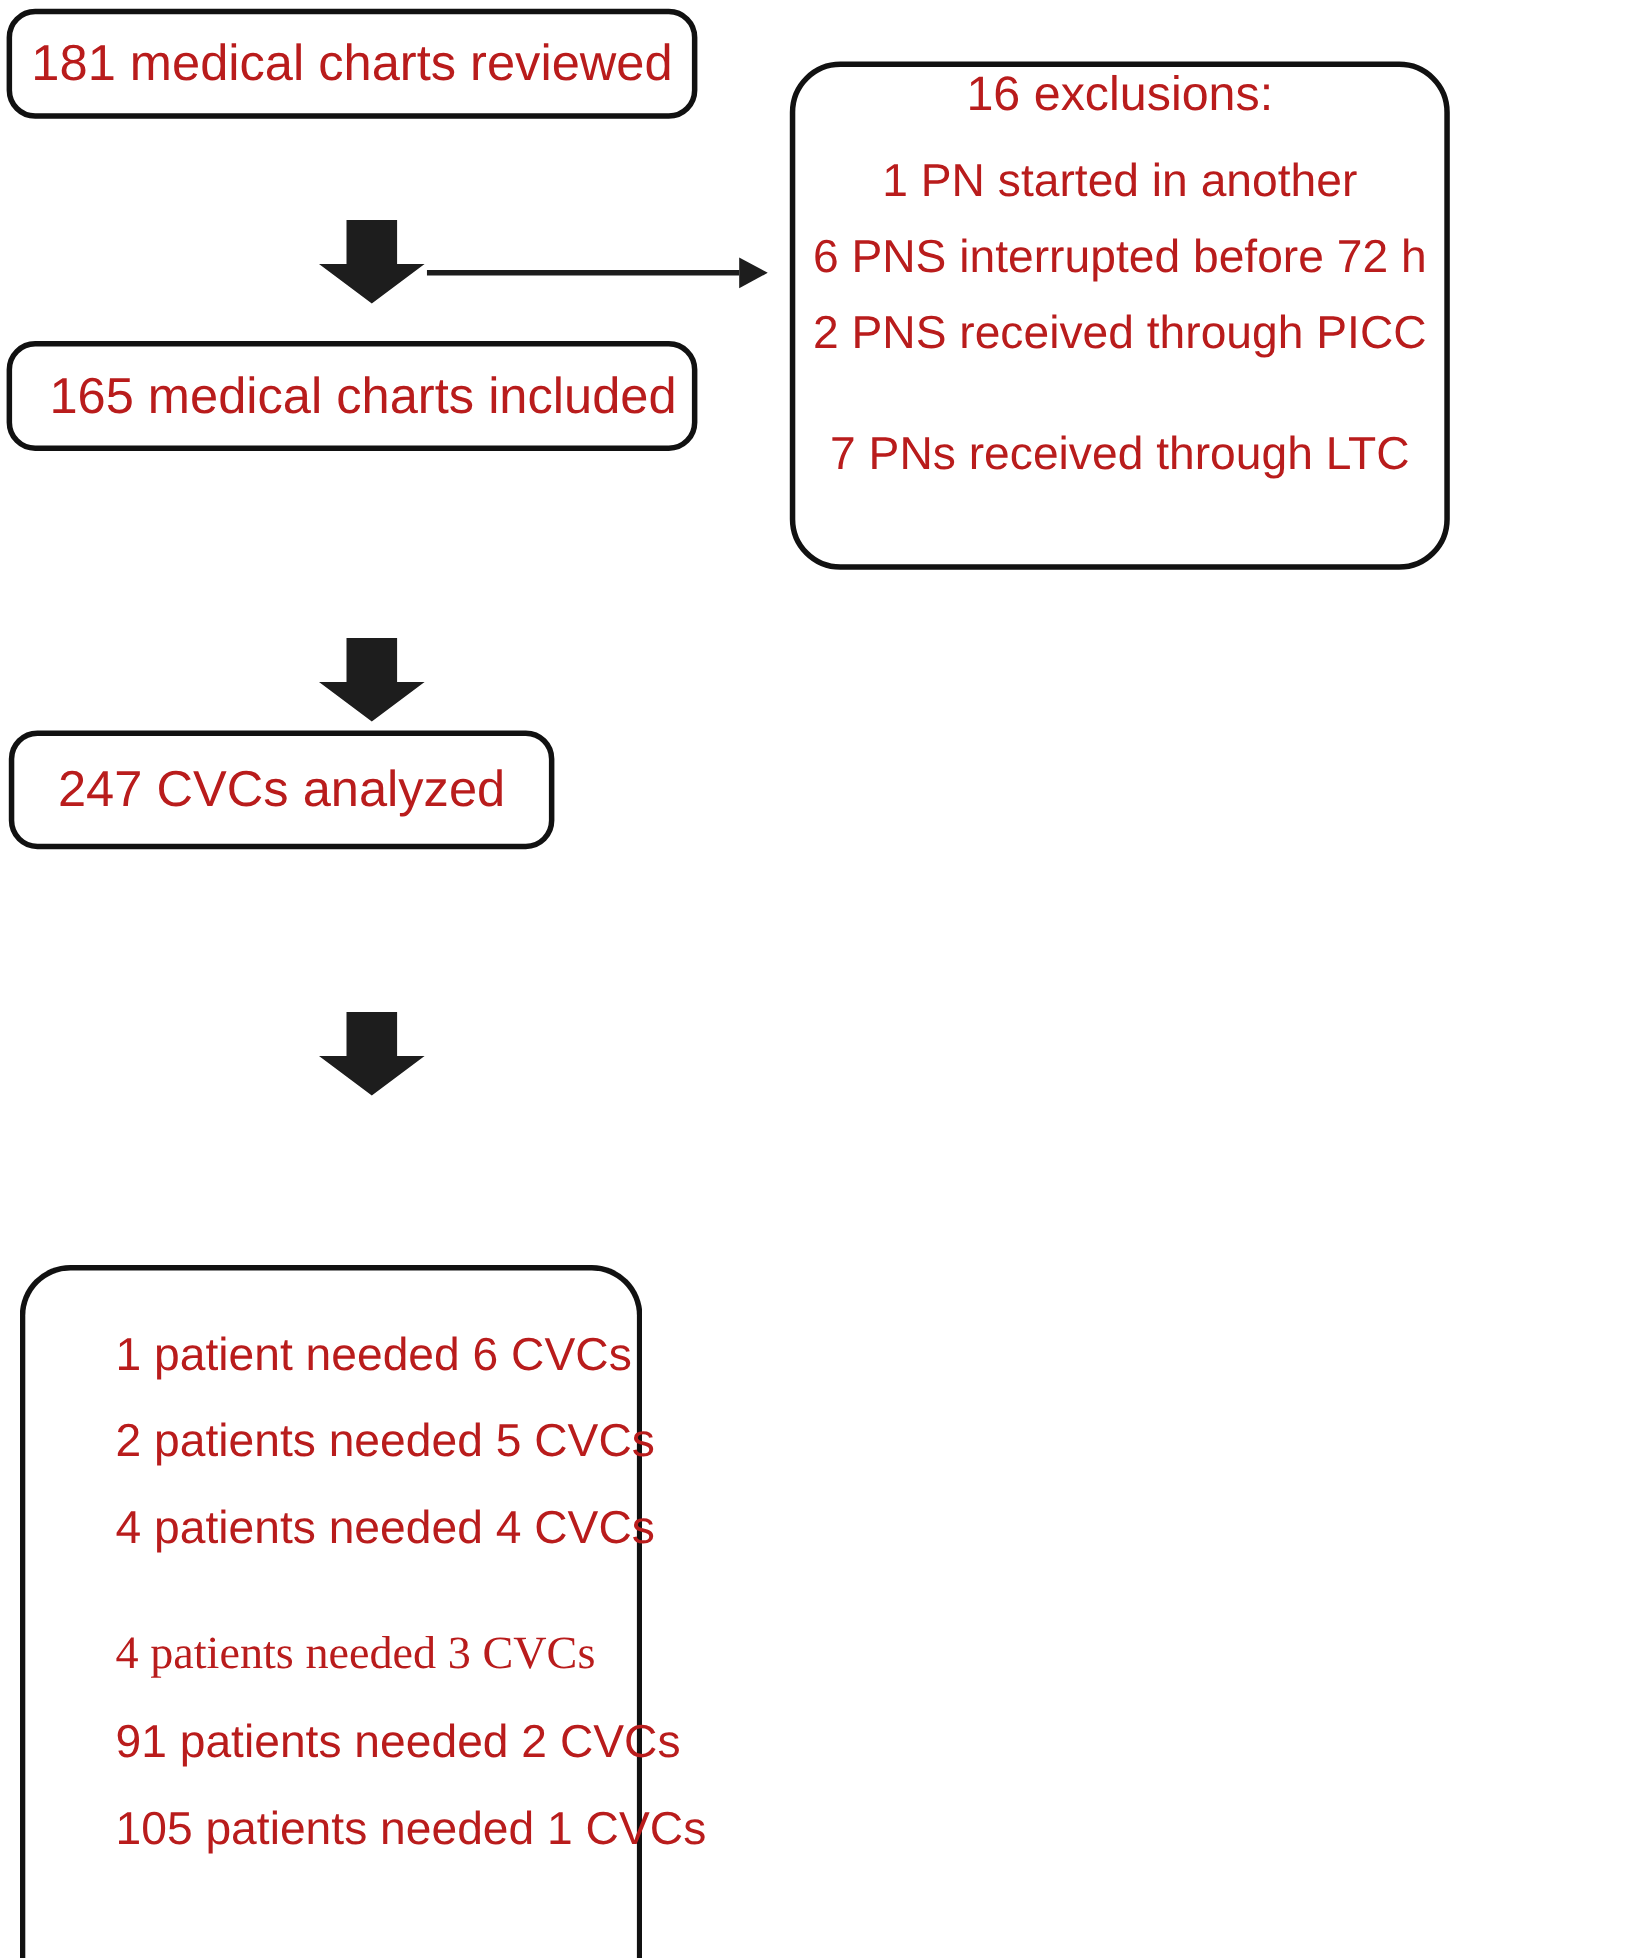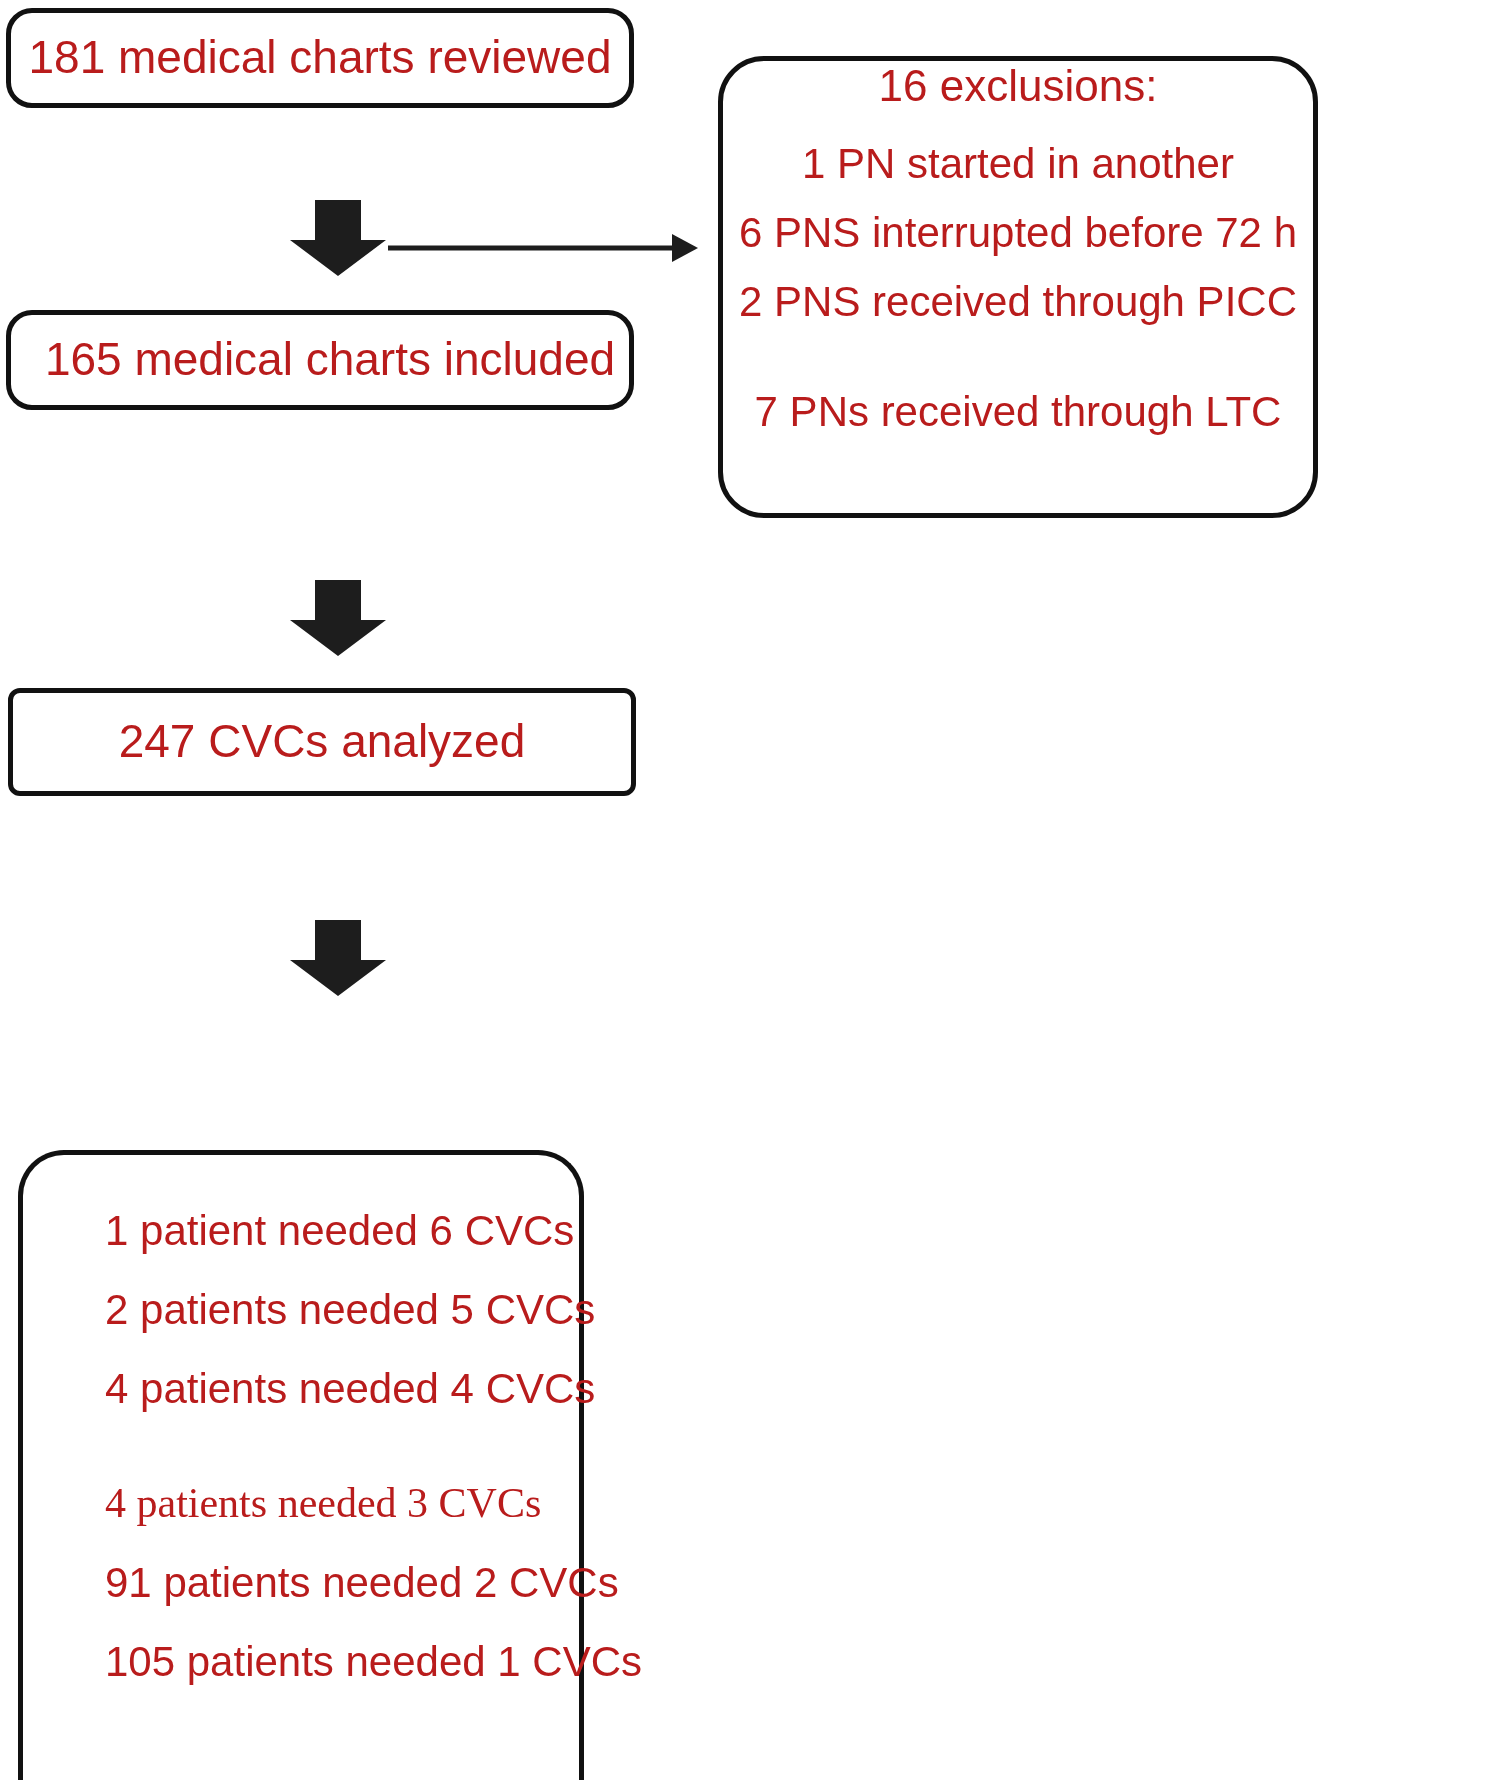--- a/index.html
+++ b/index.html
@@ -62,24 +62,23 @@
   #node-included {
     left: 6px;
     top: 310px;
     width: 628px;
     height: 100px;
     padding-left: 20px;
   }
 
   #node-analyzed {
     left: 8px;
-    top: 688px;
-    width: 628px;
+    top: 664px;
+    width: 496px;
     height: 108px;
-    border-radius: 12px;
   }
 
   #node-exclusions {
     left: 718px;
     top: 56px;
     width: 600px;
     height: 462px;
     justify-content: flex-start;
   }
 

